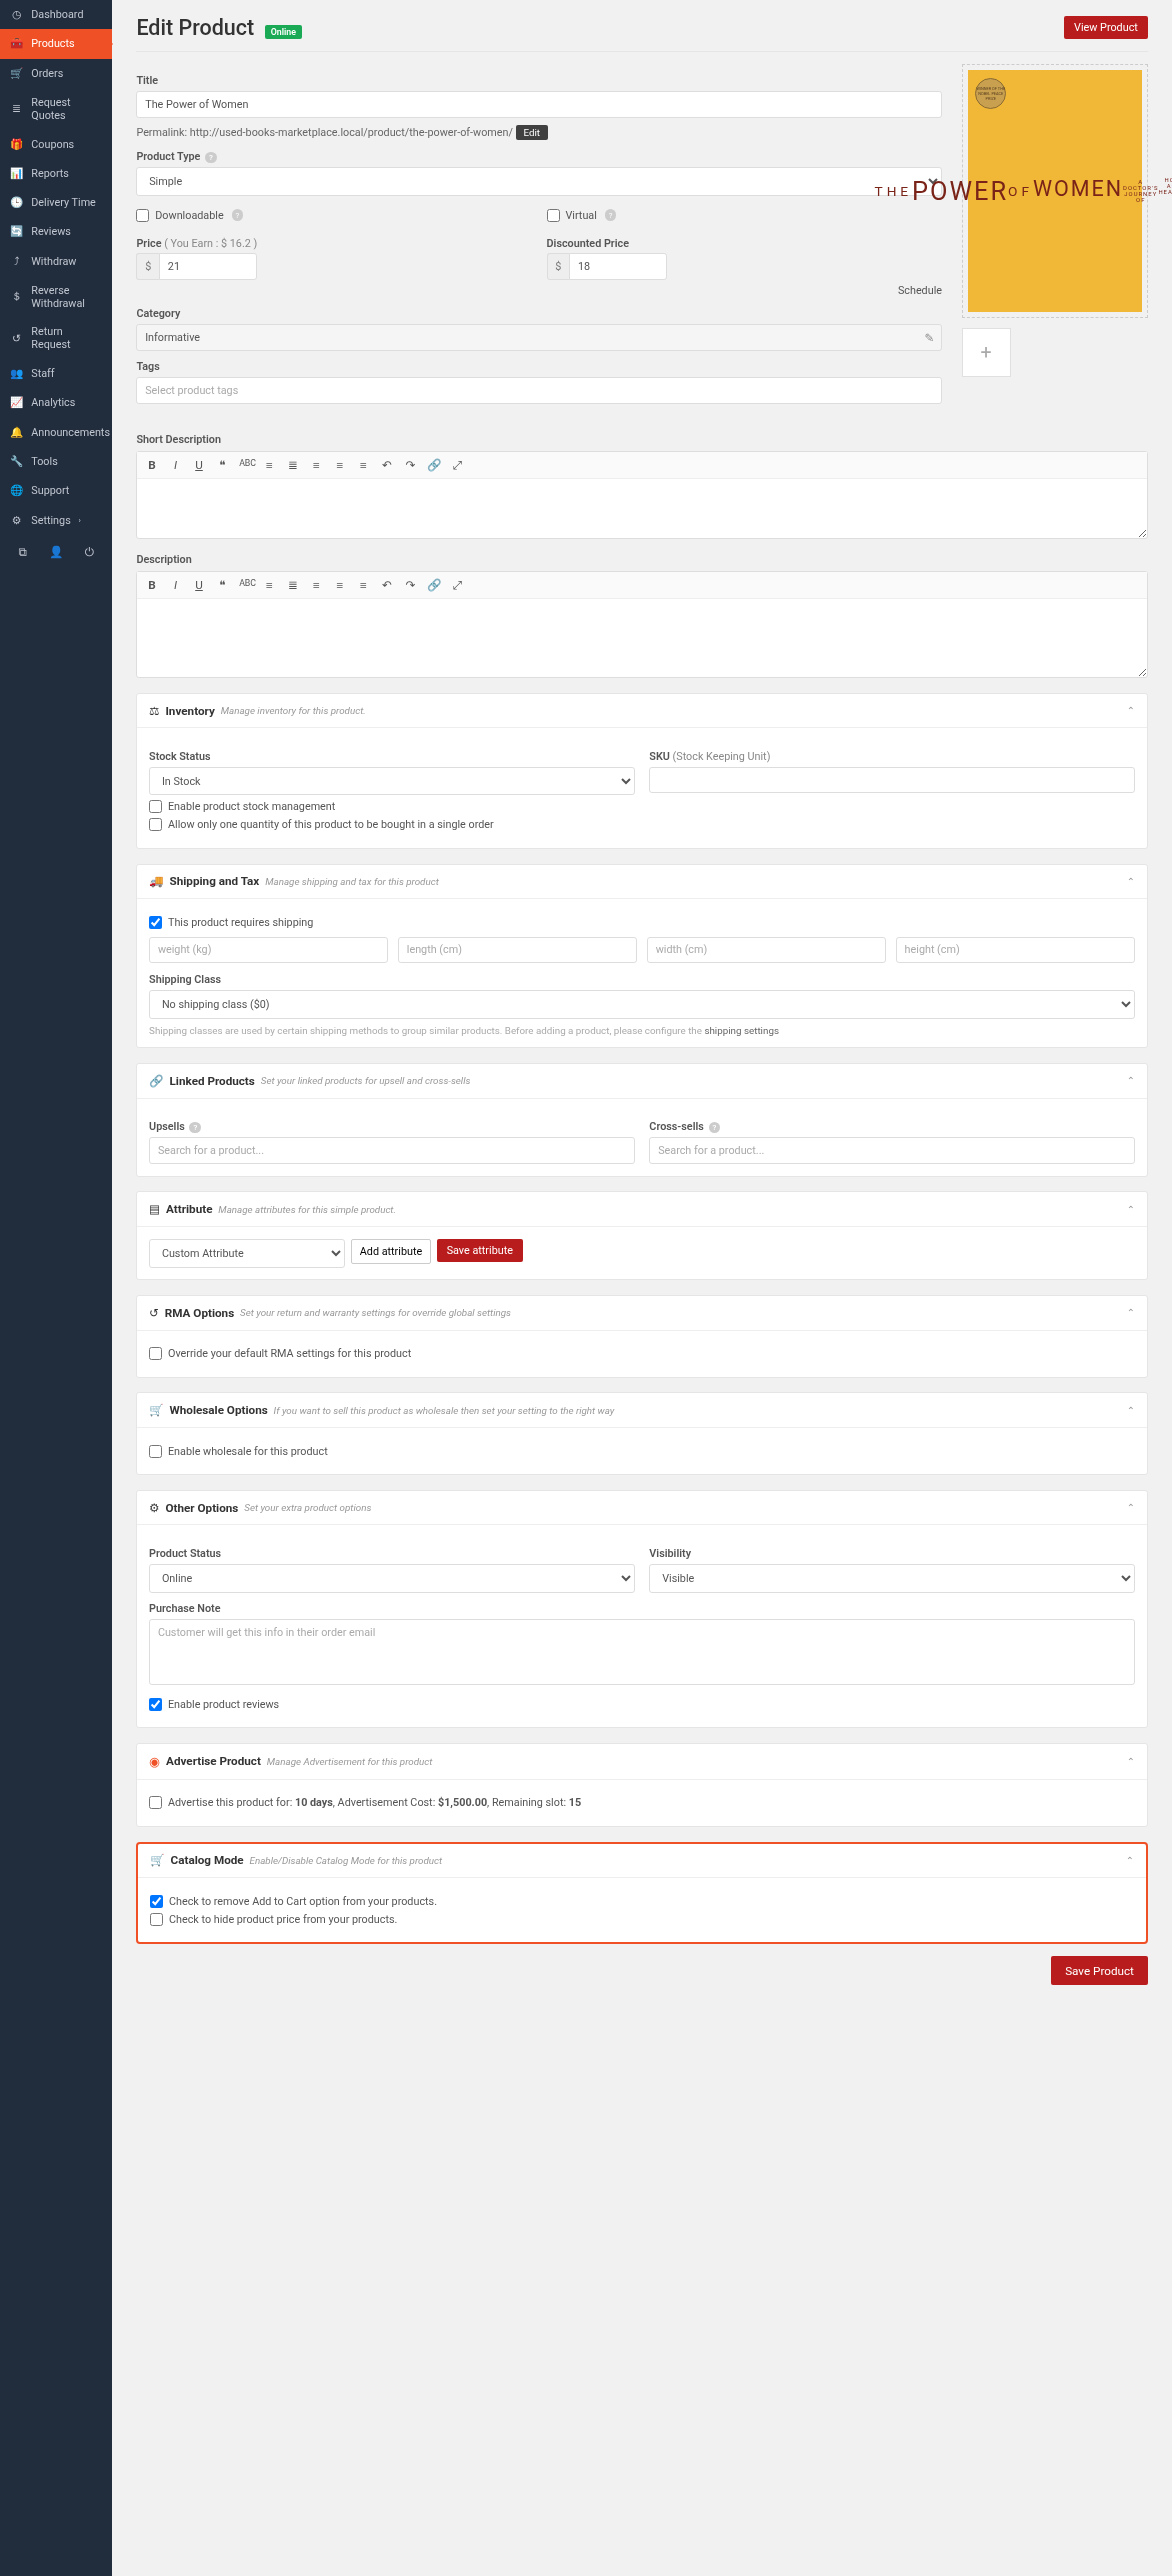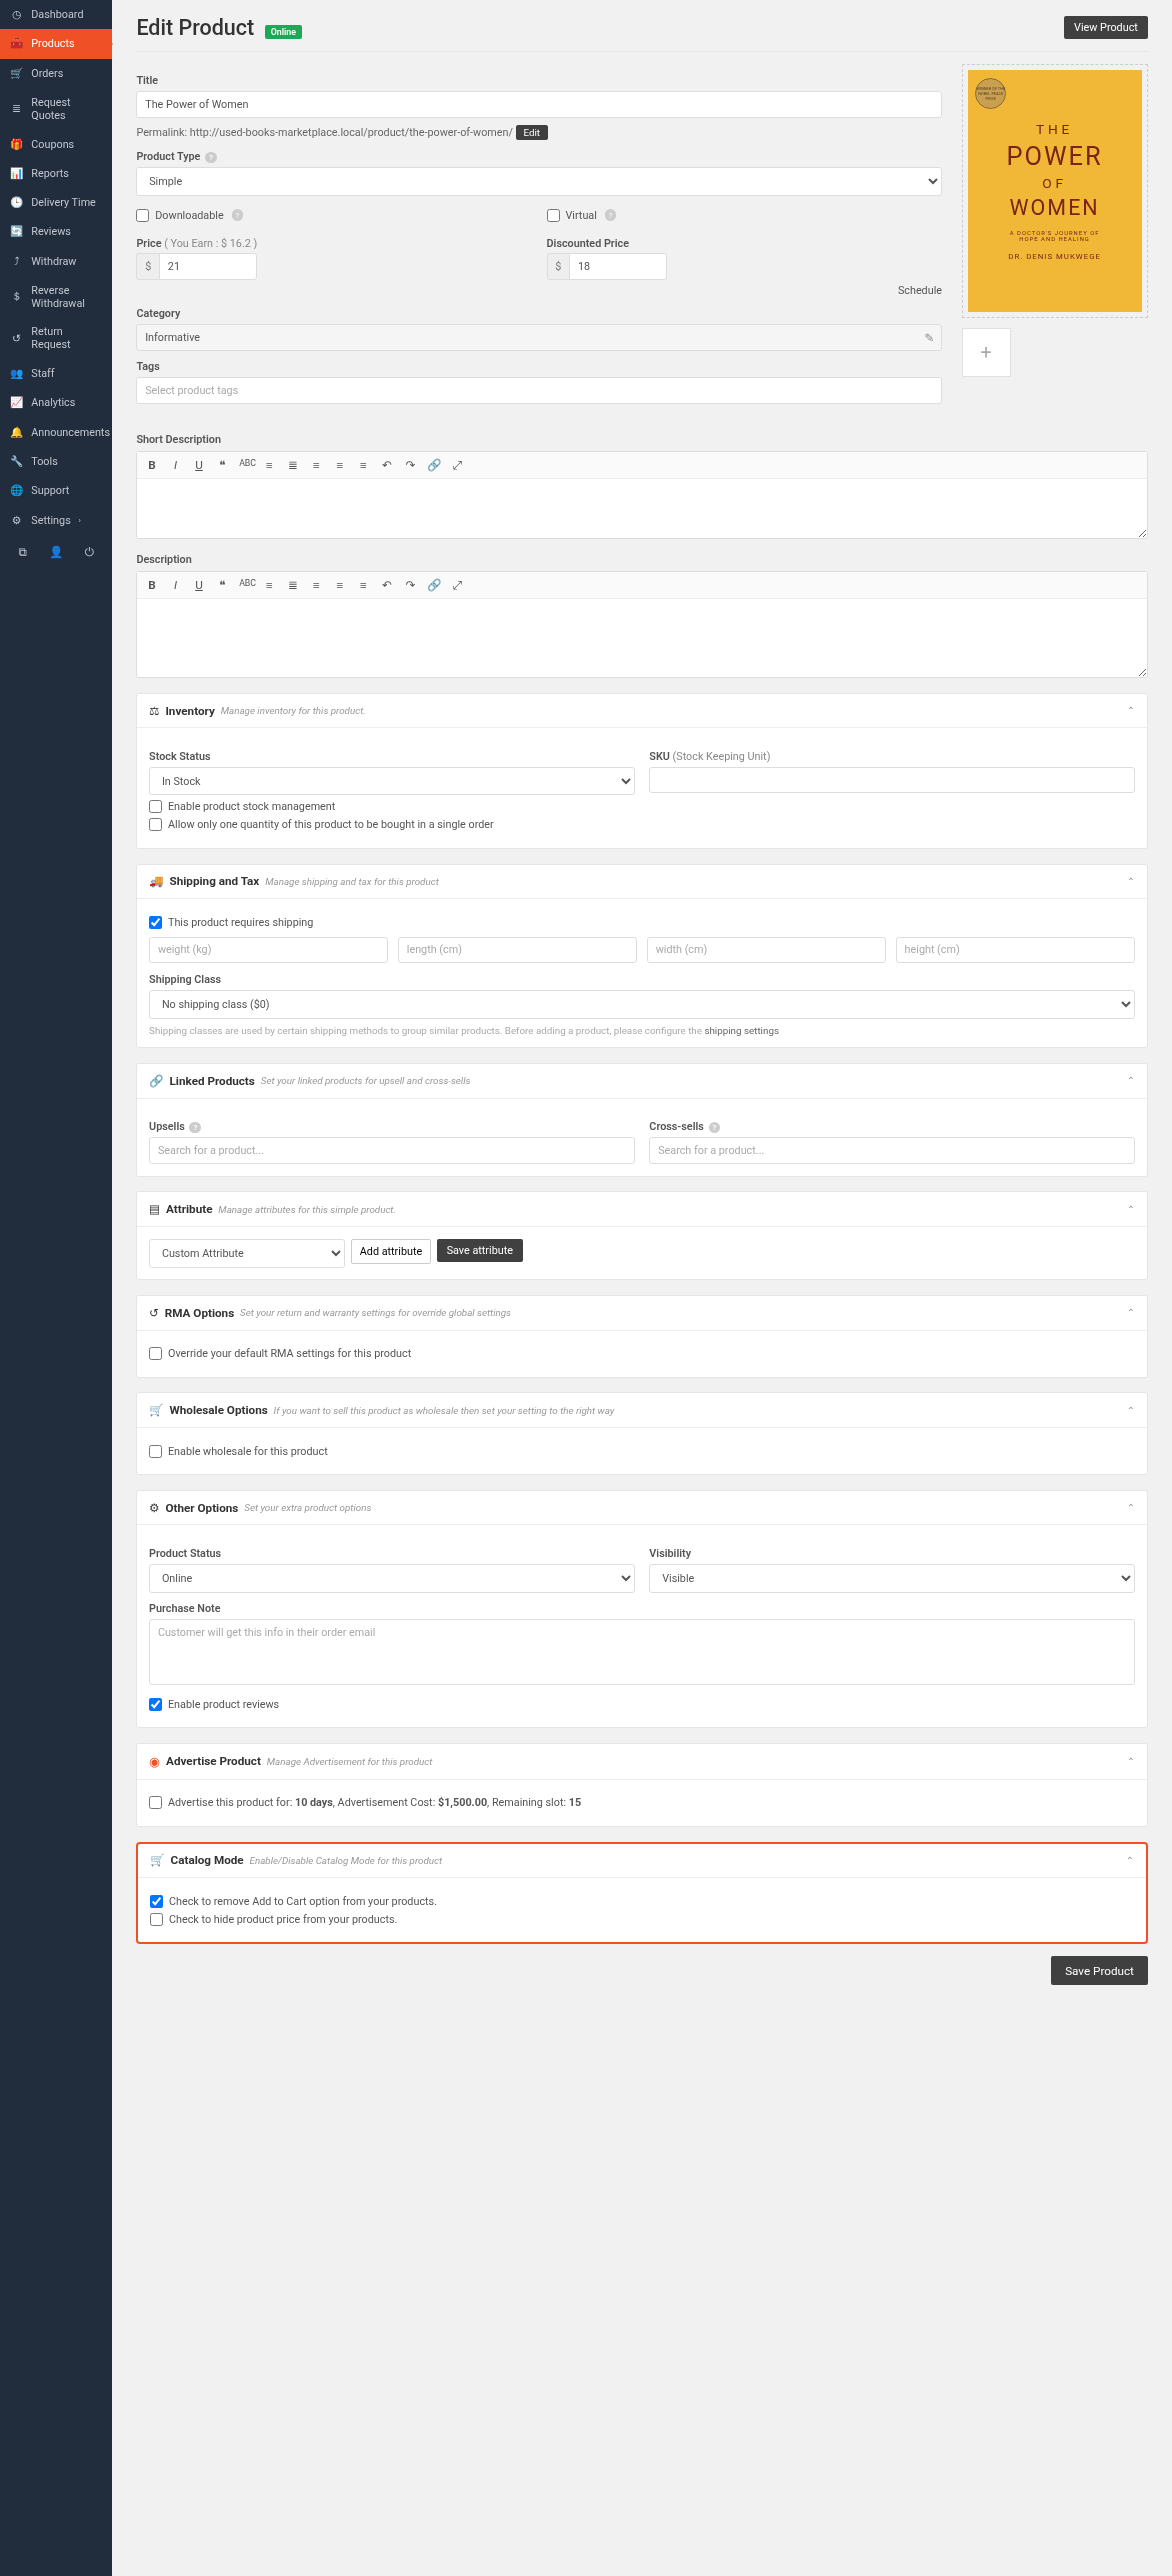--- a/index.html
+++ b/index.html
@@ -10,28 +10,28 @@
 .sidebar-item.active{background:#f05025;color:#fff;position:relative}
 .sidebar-item.active::after{content:"";position:absolute;right:-7.8px;top:50%;transform:translateY(-50%);border:7.8px solid transparent;border-left-color:#f05025}
 .sidebar-icon{width:13.7px;height:13.7px;display:inline-flex;align-items:center;justify-content:center;flex-shrink:0}
 .sidebar-bottom{display:flex;justify-content:space-around;padding:9.8px 5.9px;color:#c1c7d0}
 .sidebar-bottom span{cursor:pointer;width:13.7px;text-align:center}
 .main{flex:1;padding:14.7px 24.4px 59px}
 .header{display:flex;justify-content:space-between;align-items:center;border-bottom:1px solid #e5e5e5;padding-bottom:11.7px;margin-bottom:11.7px}
 .header h1{font-size:21.5px;font-weight:500;color:#333}
 .badge-online{background:#1aaa55;color:#fff;font-size:8.8px;padding:2px 5.9px;border-radius:2px;margin-left:7.8px;font-weight:600}
 .btn{border:none;padding:4.9px 9.8px;font-size:10.8px;border-radius:2px;cursor:pointer}
-.btn-orange{background:#404040;color:#fff}
+.btn-orange{background:#b91c1c;color:#fff}
 .btn-orange-sm{background:#404040;color:#fff;padding:2px 7.8px;font-size:9.8px;border-radius:2px}
 .btn-attr{background:#fff;border:1px solid #ccc;padding:4.9px 7.8px}
 .form-row{display:flex;gap:19.6px}
 .form-col{flex:1}
 .img-col{width:186px;flex-shrink:0}
 .cover{width:100%;height:254px;border:1px dashed #ccc;padding:4.9px}
-.cover-inner{width:100%;height:100%;background:#f1b838;display:flex;flex-direction:column;align-items:center;justify-content:center;text-align:center;color:#7a2318;font-family:Georgia,serif;position:relative;padding:9.8px}
+.cover-inner{width:100%;height:100%;background:#f1b838;display:flex;flex-direction:row;align-items:center;justify-content:center;text-align:center;color:#7a2318;font-family:Georgia,serif;position:relative;padding:9.8px}
 .nobel{position:absolute;top:7.8px;left:7.8px;width:31px;height:31px;border-radius:50%;background:#c9a050;border:1px solid #8a6a30;font-size:3.9px;display:flex;align-items:center;justify-content:center;text-align:center;color:#5a4020}
 .add-img{width:49px;height:49px;border:1px solid #e0e0e0;background:#fff;display:flex;align-items:center;justify-content:center;color:#aaa;font-size:19.6px;margin-top:9.8px;cursor:pointer}
 label.fl{display:block;font-size:10.8px;font-weight:600;color:#555;margin-bottom:3.9px;margin-top:9.8px}
 label.fl .hint{font-weight:400;color:#888}
 .input,select,textarea{width:100%;border:1px solid #ddd;border-radius:2.9px;padding:5.9px 7.8px;font-size:10.8px;background:#fff;color:#555}
 textarea{resize:none}
 .input::placeholder{color:#aaa}
 .permalink{font-size:10.8px;color:#666;margin-top:7.8px}
 .permalink a{color:#666;text-decoration:none}
 .price-group{display:flex}

